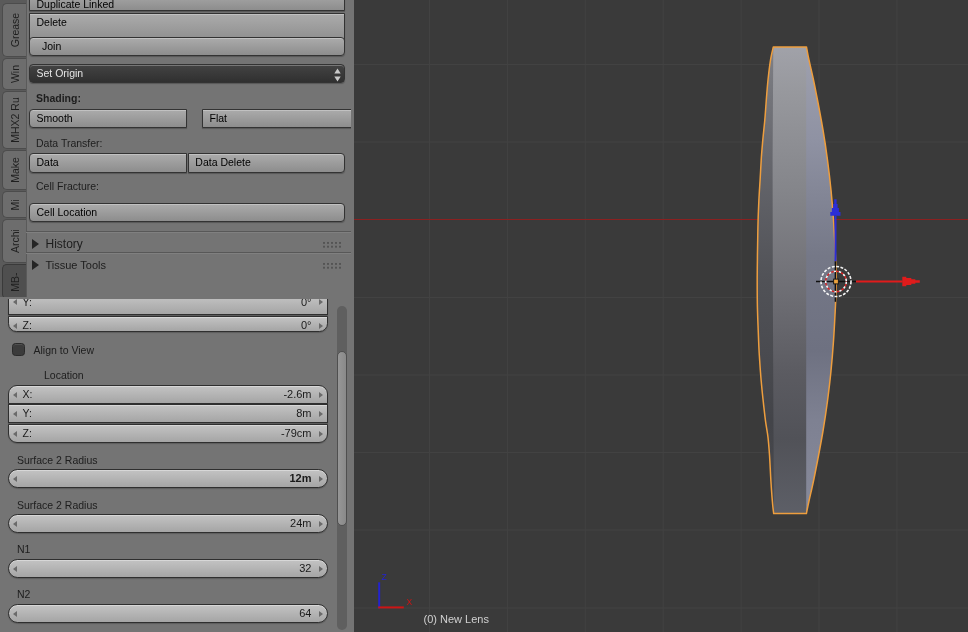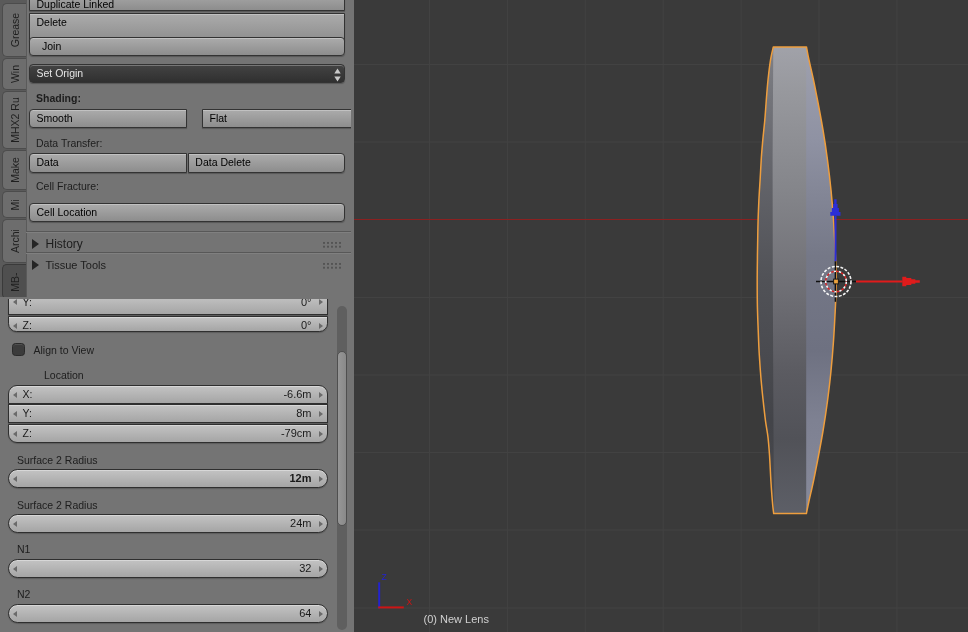--- a/index.html
+++ b/index.html
@@ -94,21 +94,21 @@
     <div class="l">Z:</div>
       <div class="r">0°</div>
     <div class="arrL"></div>
       <div class="arrR"></div>
     </div>
   <div style="position:absolute;left:11.5px;top:44.3px;width:11px;height:10.3px;background:#3b3b3b;border:1px solid #2a2a2a;border-radius:3.5px;box-shadow:inset 0 1px 0 rgba(255,255,255,0.1);"></div>
   <div class="lbl" style="left:33.5px;top:45px;">Align to View</div>
   <div class="lbl" style="left:16px;top:70px;margin-left:28px;">Location</div>
   <div class="fld" style="top:85.5px;border-radius:9px 9px 0 0;">
     <div class="l">X:</div>
-      <div class="r">-6.6m</div>
+      <div class="r">-2.6m</div>
     <div class="arrL"></div>
       <div class="arrR"></div>
     </div>
   <div class="fld" style="top:105px;border-radius:0;">
     <div class="l">Y:</div>
       <div class="r">8m</div>
     <div class="arrL"></div>
       <div class="arrR"></div>
     </div>
   <div class="fld" style="top:124.5px;border-radius:0 0 9px 9px;">

